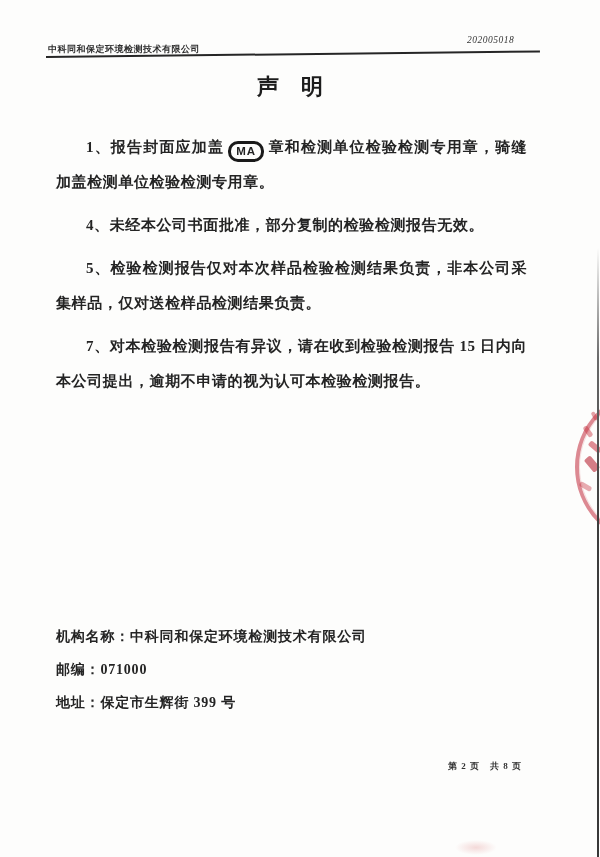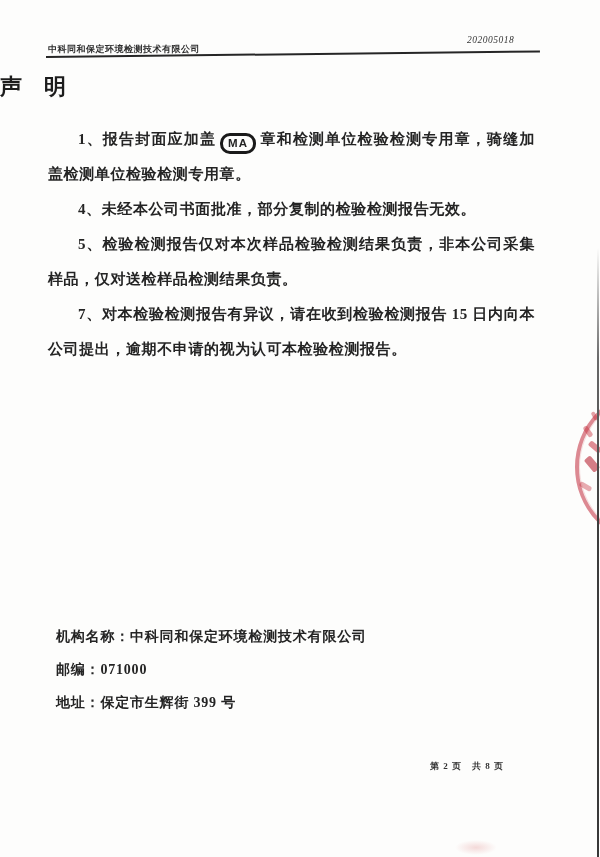--- a/index.html
+++ b/index.html
@@ -22,51 +22,51 @@
     font-size:9.5px;color:#333;letter-spacing:.5px;font-style:italic;
   }
   .hdr-rule{
     position:absolute;left:46px;top:56px;width:494px;height:2px;
     background:#262626;
     transform:rotate(-0.65deg);transform-origin:left center;
   }
   
   .title{
     position:absolute;top:72px;left:0;width:580px;
-    text-align:left;
+    text-align:center;
     font-size:22px;font-weight:bold;color:#1c1c1c;
   }
   
   .body-block{
     position:absolute;top:122px;left:48px;width:487px;
     font-size:15px;line-height:35px;
     font-weight:600;letter-spacing:.6px;
     text-align:justify;color:#242424;
   }
-  .body-block p{margin:0;text-indent:2em;}
+  .body-block p{margin:8px;text-indent:2em;}
   .cma{
     display:inline-block;
     border:3px solid #1a1a1a;
     border-radius:10px;
     height:15px;line-height:14px;
     padding:0 5px;margin:0 4px;
     font-size:11.5px;font-weight:800;letter-spacing:1px;
     font-family:"Liberation Sans","DejaVu Sans",sans-serif;
     vertical-align:-3px;
     text-indent:0;
   }
   
   .info-block{
     position:absolute;top:628px;left:48px;width:480px;
     font-size:14px;font-weight:bold;color:#242424;letter-spacing:.8px;margin-left:8px;
   }
   .info-row{height:33px;}
   
   .footer-page{
-    position:absolute;left:430px;top:760px;
+    position:absolute;left:448px;top:760px;
     font-size:9px;font-weight:bold;color:#333;letter-spacing:1px;
   }
   
   .edge-line{
     position:absolute;right:1px;top:248px;width:2px;height:609px;
     background:linear-gradient(to bottom, rgba(80,80,80,0), #6a6a6a 18%, #3d3d3d 45%, #383838);
   }
   .stamp-clip{
     position:absolute;top:396px;right:0;width:32px;height:134px;
     overflow:hidden;

